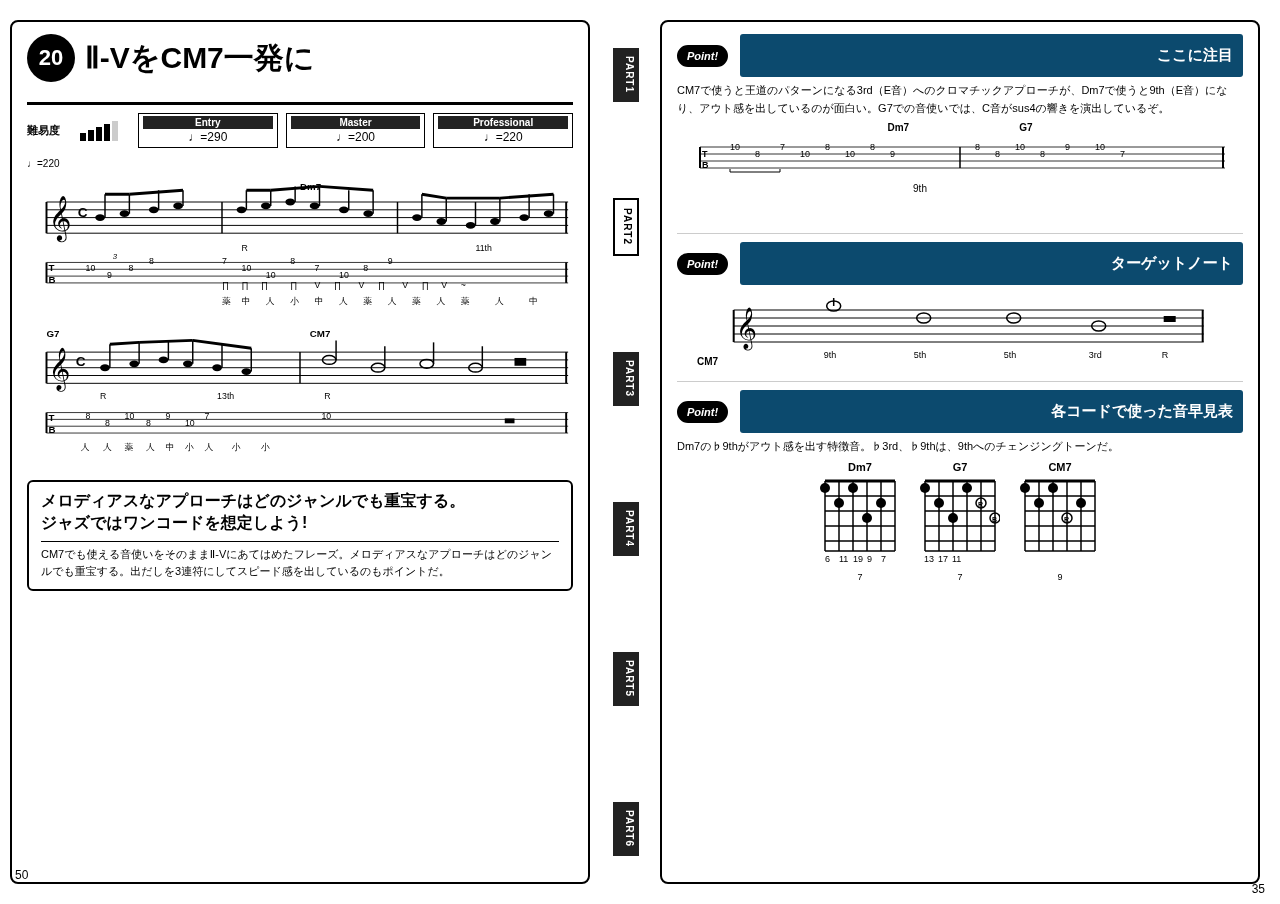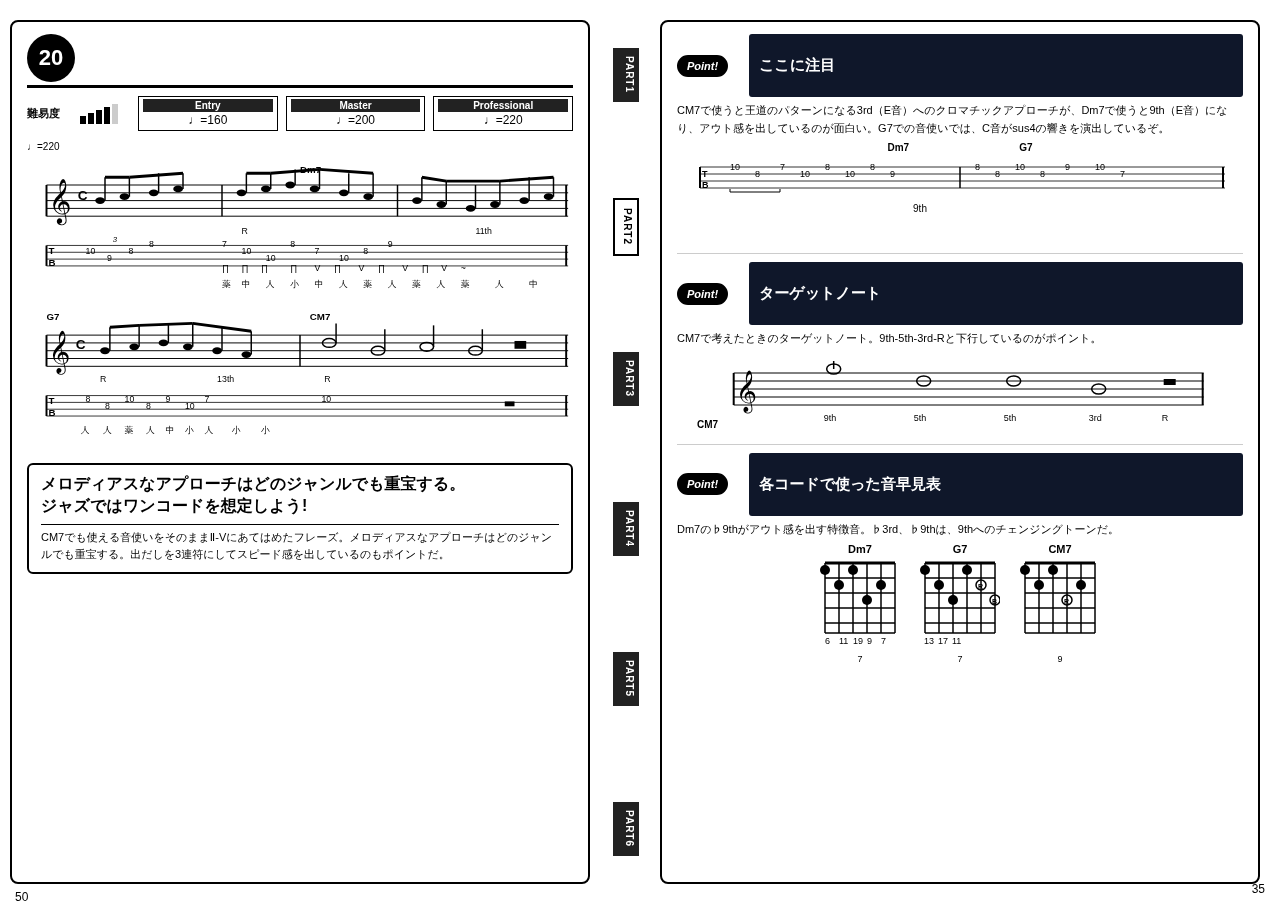--- a/index.html
+++ b/index.html
@@ -83,21 +83,21 @@
       padding: 12px 15px;
       overflow: hidden;
     }
 
     
     .title-section {
       display: flex;
       align-items: center;
       margin-bottom: 8px;
       border-bottom: 3px solid #000;
-      padding-bottom: 3px;
+      padding-bottom: 20px;
     }
     .number-circle {
       width: 48px;
       height: 48px;
       border-radius: 50%;
       background: #000;
       color: #fff;
       font-size: 22px;
       font-weight: bold;
       display: flex;
@@ -182,21 +182,21 @@
       line-height: 1.4;
     }
     .info-box-body {
       font-size: 11px;
       line-height: 1.6;
     }
 
     
     .page-num-left {
       position: absolute;
-      bottom: 0;
+      bottom: 22px;
       left: 15px;
       font-size: 12px;
     }
     .page-num-right {
       position: absolute;
       bottom: 8px;
       right: 15px;
       font-size: 12px;
     }
 
@@ -221,38 +221,39 @@
     }
 
     .point-badge {
       background: #000;
       color: #fff;
       font-size: 11px;
       font-style: italic;
       font-weight: bold;
       padding: 3px 8px;
       border-radius: 12px;
-      margin-right: 21px;
+      margin-right: 12px;
       flex-shrink: 0;
       border: 2px solid #000;
     }
     .point-badge-inner {
       color: #fff;
       font-style: italic;
       font-weight: bold;
     }
 
     .point-title {
-      background: #0f172a;
+      background: #0c4a6e;
       color: #fff;
       font-size: 15px;
       font-weight: bold;
-      padding: 22px 10px;
+      padding: 12px 10px;
       flex: 1;
       border-radius: 3px;
+      text-align: right;
     }
 
     .point-body {
       font-size: 11px;
       line-height: 1.6;
       margin-bottom: 5px;
     }
 
     
     .chord-diagrams {
@@ -293,37 +294,38 @@
     <div class="side-tab">PART3</div>
     <div class="side-tab">PART4</div>
     <div class="side-tab">PART5</div>
     <div class="side-tab">PART6</div>
   </div>
 
   <div class="left-content">
 
     <div class="title-section">
       <div class="number-circle">20</div>
+      <div class="main-title">Ⅱ-VをCM7一発に</div>
     </div>
 
     <div class="difficulty-row">
       <div class="difficulty-label">
         <span>難易度</span>
         <div class="difficulty-bars">
           <div class="diff-bar" style="height:8px"></div>
           <div class="diff-bar" style="height:11px"></div>
           <div class="diff-bar" style="height:14px"></div>
           <div class="diff-bar" style="height:17px"></div>
           <div class="diff-bar" style="height:20px;background:#ccc"></div>
         </div>
       </div>
       <div class="tempo-boxes">
         <div class="tempo-box">
           <span class="tempo-box-label">Entry</span>
-          <span class="tempo-box-value">♩=160</span>
+          <span class="tempo-box-value">♩=290</span>
         </div>
         <div class="tempo-box">
           <span class="tempo-box-label">Master</span>
           <span class="tempo-box-value">♩=200</span>
         </div>
         <div class="tempo-box">
           <span class="tempo-box-label">Professional</span>
           <span class="tempo-box-value">♩=220</span>
         </div>
       </div>
@@ -610,21 +612,20 @@
 
     <hr class="section-divider">
 
     <div class="point-section">
       <div class="point-header">
         <div class="point-badge">
           <span class="point-badge-inner">Point!</span>
         </div>
         <div class="point-title">ターゲットノート</div>
       </div>
-      <div class="point-body">CM7で考えたときのターゲットノート。9th-5th-3rd-Rと下行しているのがポイント。</div>
 
       <div style="margin-left:20px;">
         <span style="font-size:10px; font-weight:bold;">CM7</span>
         <svg width="90%" height="75" viewBox="0 0 490 75">
 
           <g stroke="#000" stroke-width="1">
             <line x1="10" y1="20" x2="480" y2="20"></line>
             <line x1="10" y1="28" x2="480" y2="28"></line>
             <line x1="10" y1="36" x2="480" y2="36"></line>
             <line x1="10" y1="44" x2="480" y2="44"></line>

